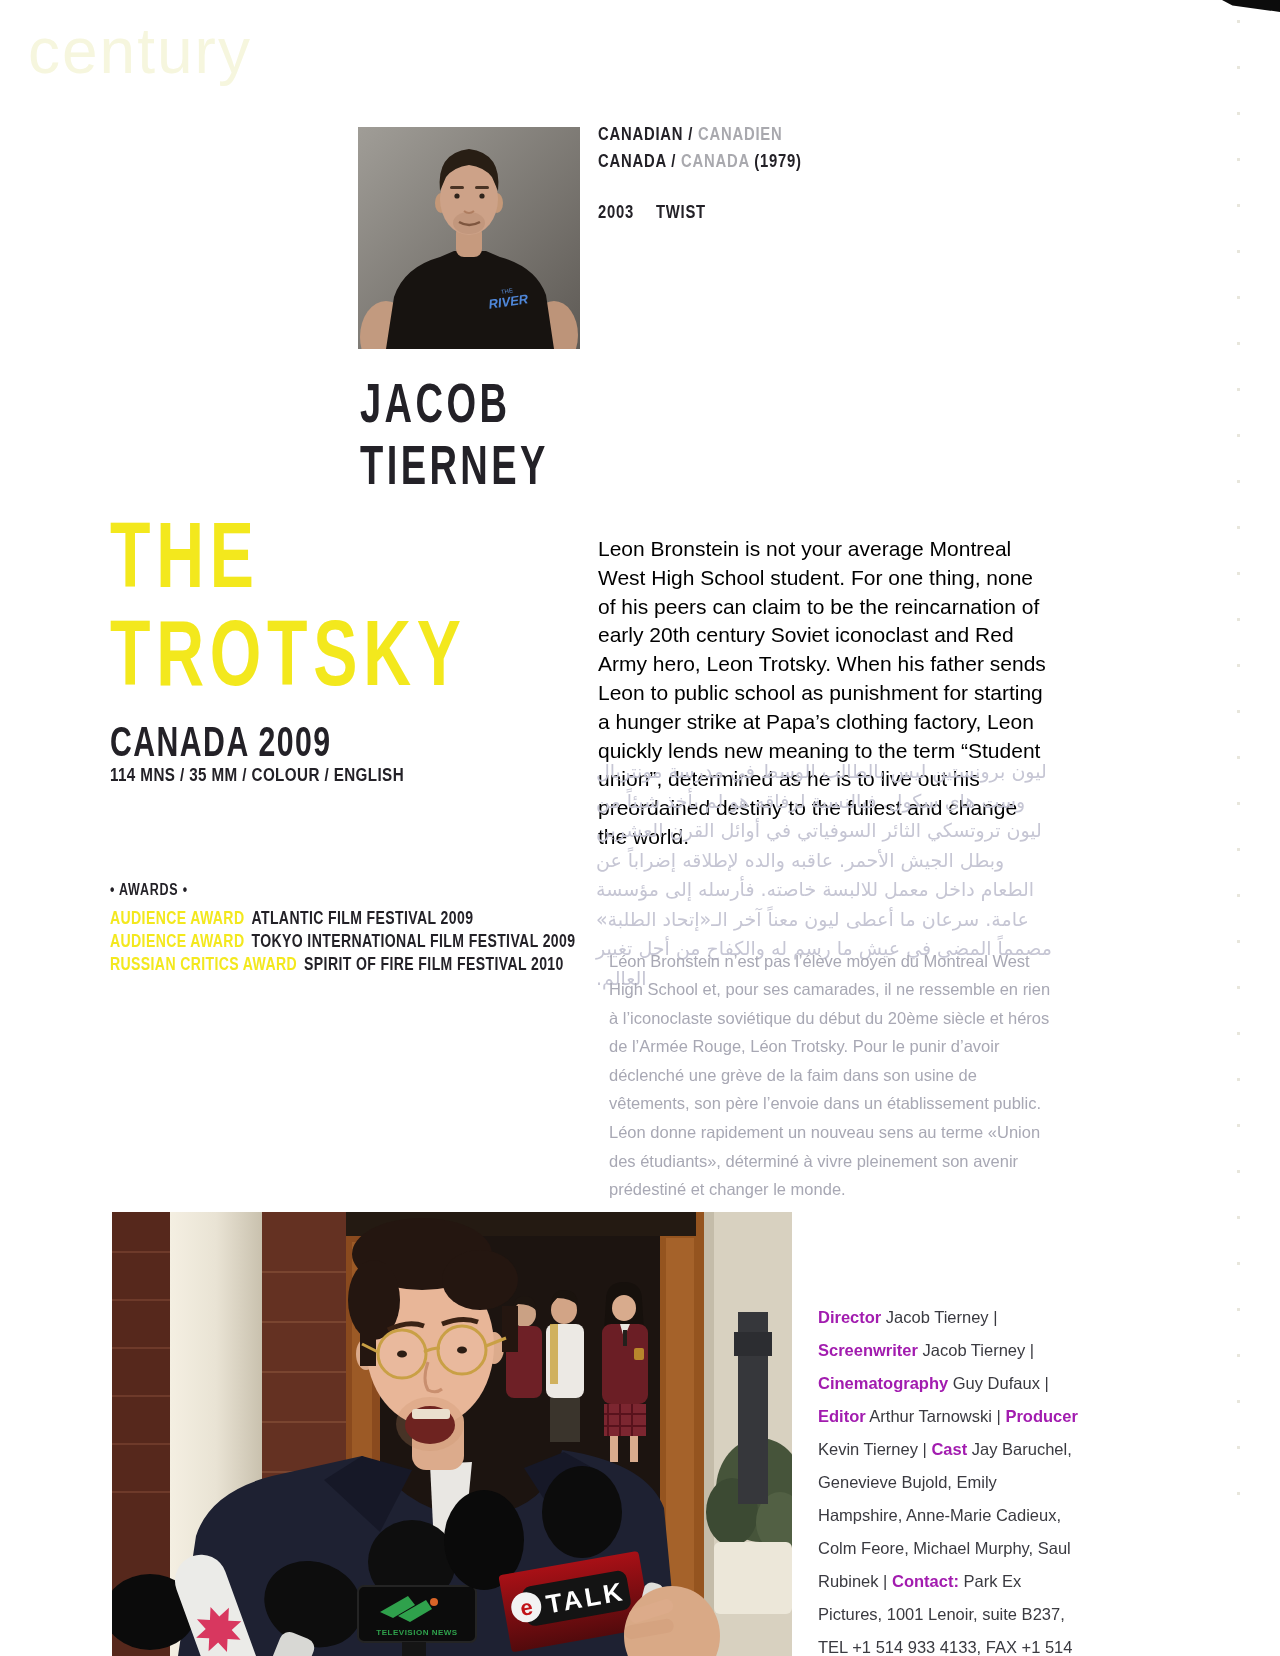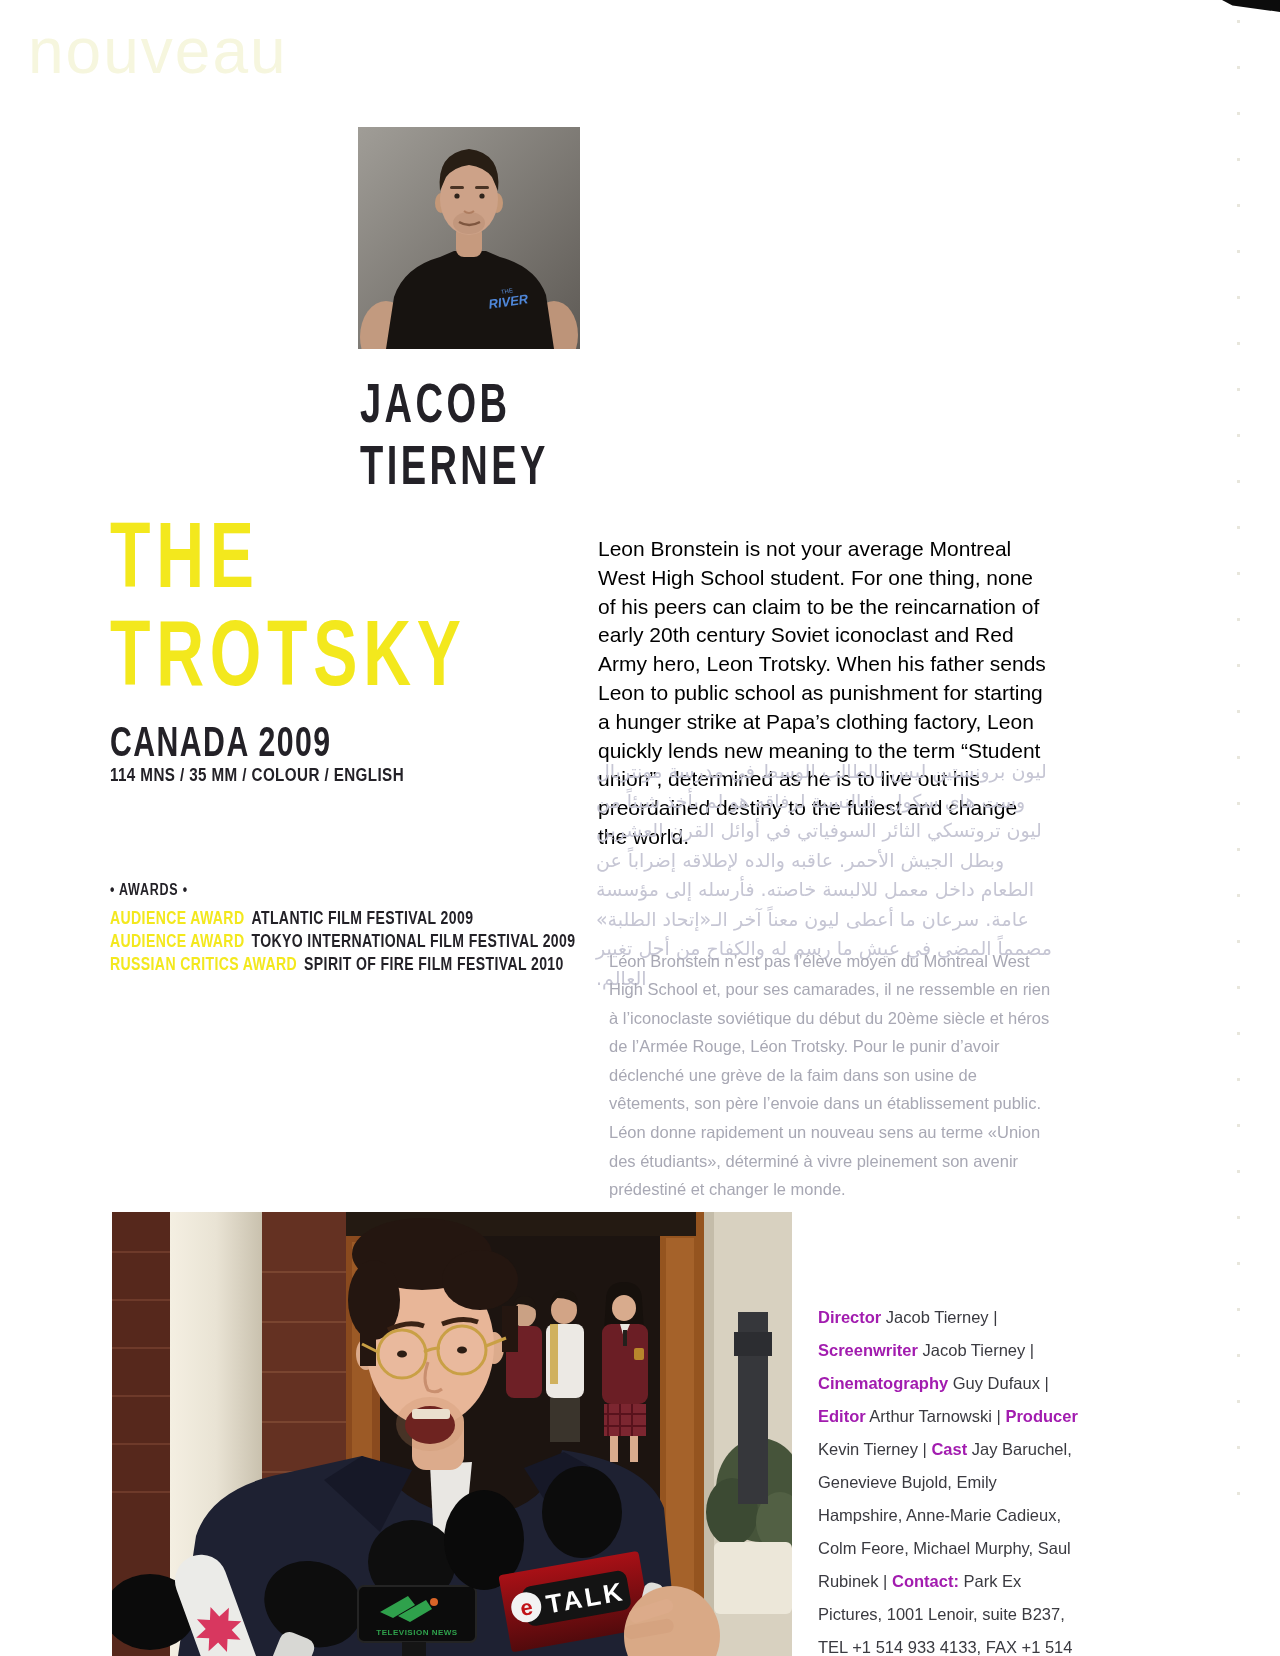--- a/index.html
+++ b/index.html
@@ -62,21 +62,21 @@
   .credits { position:absolute; left:818px; top:1284px; width:260px; font-size:16.5px; line-height:33px; color:#3a3a40; }
   .credits b { color:#a21caf; }
 
   svg { display:block; font-family:"Liberation Sans", sans-serif; }
 </style>
 </head>
 <body>
 
 <div class="page">
 
-  <div class="panorama">nouveau</div>
+  <div class="panorama">century</div>
   <div class="corner-mark"></div>
   <div class="edge-speckles"></div>
 
   <div class="portrait">
     <svg viewBox="0 0 222 222" width="222" height="222">
       <defs>
         <linearGradient id="pg" x1="0" y1="0" x2="1" y2="1">
           <stop offset="0" stop-color="#a09d97"></stop>
             <stop offset="1" stop-color="#5e5a55"></stop>
         </linearGradient>
@@ -97,20 +97,25 @@
       <path d="M106,84 Q111,88 116,84" stroke="#b07e60" stroke-width="2" fill="none"></path>
       <ellipse cx="111" cy="96" rx="16" ry="11" fill="#a87f63" opacity="0.3"></ellipse>
       <path d="M101,95 Q111,101 122,95" stroke="#7e563f" stroke-width="2.5" fill="none"></path>
       <g transform="rotate(-8 150 172)">
         <text x="150" y="166" font-size="6" fill="#5b8fd9" text-anchor="middle">THE</text>
         <text x="150" y="179" font-size="13" font-style="italic" font-weight="bold" fill="#4f87d9" text-anchor="middle">RIVER</text>
       </g>
     </svg>
   </div>
 
+  <div class="info">
+    <div class="info-line cond"><span>CANADIAN</span><span> / </span><span class="g">CANADIEN</span></div>
+    <div class="info-line cond"><span>CANADA</span><span> / </span><span class="g">CANADA</span><span> (1979)</span></div>
+    <div class="info-line cond filmo"><span class="yr">2003</span><span>TWIST</span></div>
+  </div>
 
   <div class="name">
     <div>JACOB</div>
     <div>TIERNEY</div>
   </div>
 
   <div class="title">
     <div>THE</div>
     <div>TROTSKY</div>
   </div>

